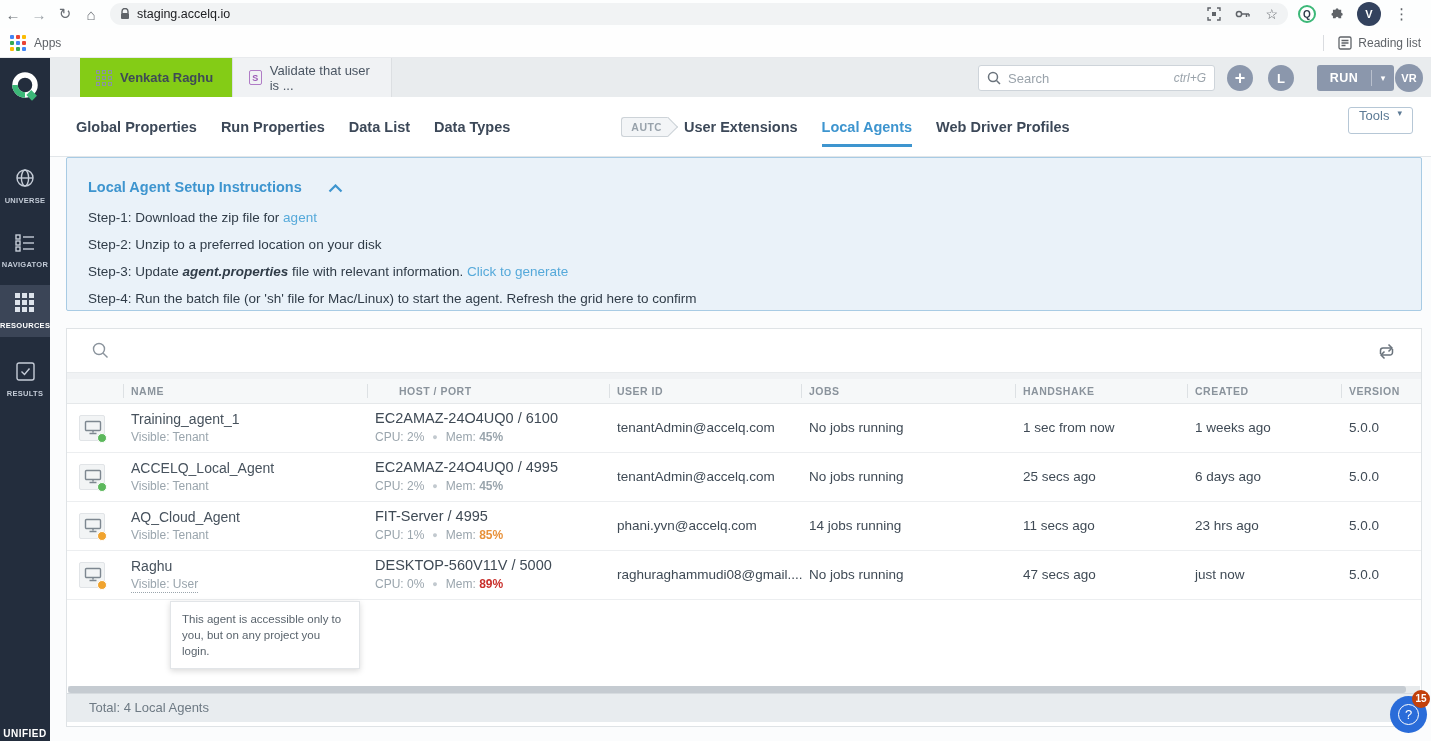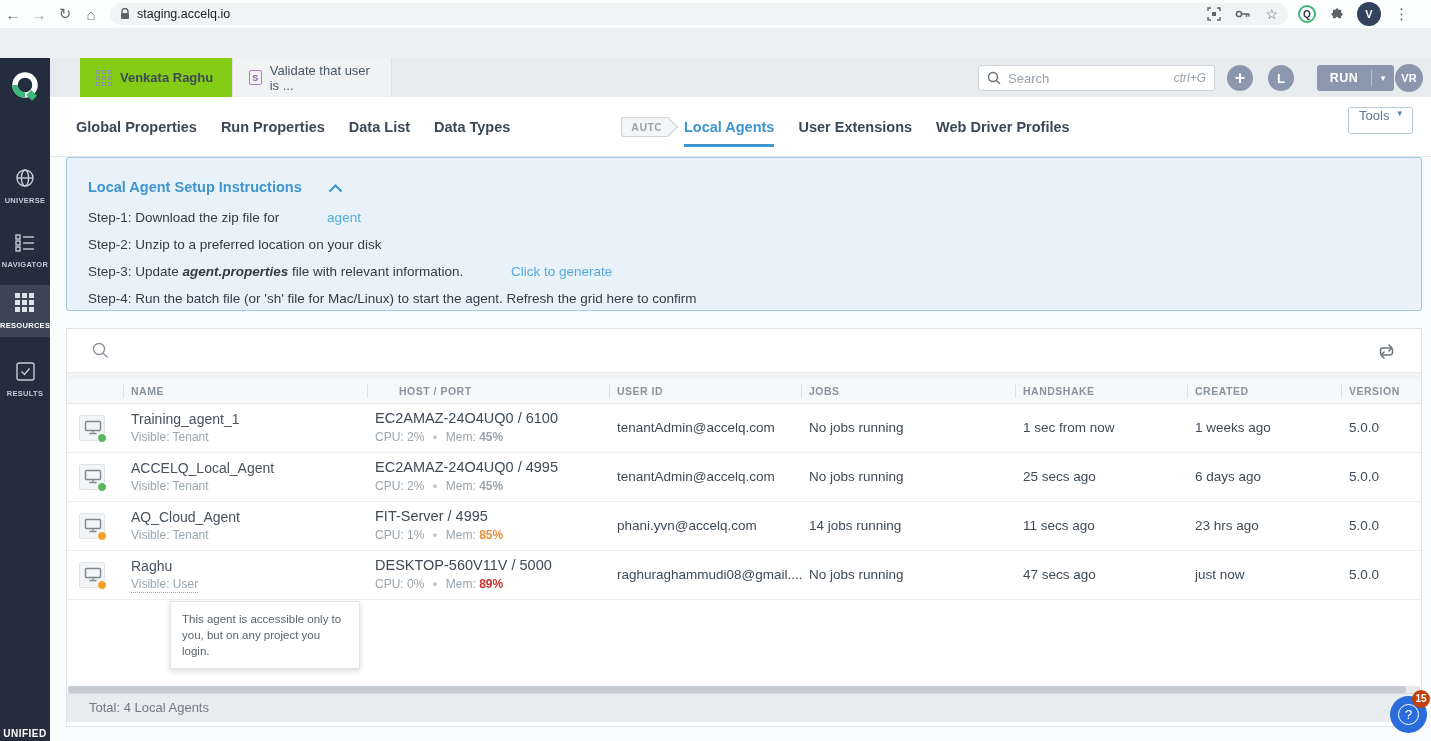--- a/index.html
+++ b/index.html
@@ -63,21 +63,21 @@
   .auto-badge::after { content:""; position:absolute; right:-7px; top:2.4px; width:13.4px; height:13.4px; background:#f3f5f7; border-top:1px solid #cdd3d8; border-right:1px solid #cdd3d8; transform:rotate(45deg); }
   .tools-btn { position:absolute; right:18px; top:10px; height:27px; padding:0 10px; border:1px solid #b6c7d6; border-radius:3px; background:#fff; color:#5c7a95; font-size:13px; display:flex; align-items:flex-start; gap:8px; cursor:pointer; }
   .tools-btn .caret { font-size:9px; }
 
   
   .instructions { position:absolute; left:16px; top:99px; width:1356px; height:154px; background:#eaf2f9; border:1px solid #a8cbe4; border-radius:2px; padding:20px 0 0 21px; }
   .ins-title { font-size:14.5px; font-weight:bold; color:#3e95cf; display:inline-block; }
   .ins-chevron { display:inline-block; margin-left:22px; vertical-align:-1px; cursor:pointer; }
   .ins-step { font-size:13.5px; color:#303c48; margin-top:11px; line-height:16px; }
   .ins-step:first-of-type { margin-top:13px; }
-  .ins-link { color:#55a9da; cursor:pointer;margin-left:44px; }
+  .ins-link { color:#55a9da; cursor:pointer; }
   .ins-em { font-weight:bold; font-style:italic; }
 
   
   .gridpanel { position:absolute; left:16px; top:270px; width:1356px; height:399px; background:#fff; border:1px solid #dfe3e6; }
   .g-search { position:relative; height:44px; border-bottom:1px solid #e8ebed; }
   .g-search .mag { position:absolute; left:25px; top:13px; }
   .g-search .refresh { position:absolute; right:25px; top:14px; cursor:pointer; }
   .g-spacer { height:6px; background:#f0f2f4; }
   .g-header { position:relative; height:25px; background:#f6f8f9; border-bottom:1px solid #e5e8ea; }
   .g-header .h { position:absolute; top:6px; font-size:10.5px; font-weight:bold; color:#8a939c; letter-spacing:.5px; }
@@ -147,20 +147,44 @@
       <span style="display:flex;">
         <svg width="15" height="15" viewBox="0 0 16 16" fill="#5f6368">
             <path d="M6 1 a1.6 1.6 0 0 1 3.2 0 H12 v3 a1.6 1.6 0 0 1 0 3.2 V10 h-2.8 a1.6 1.6 0 0 0 -3.2 0 H3.2 V7.2 a1.6 1.6 0 0 1 0 -3.2 V1 Z" transform="translate(1,2)"></path>
           </svg>
       </span>
       <span class="b-avatar">V</span>
       <span class="dots">⋮</span>
     </div>
   </div>
 
+  <div class="bookmarks">
+    <span class="apps-grid">
+      <i style="background:#4285F4"></i>
+        <i style="background:#EA4335"></i>
+        <i style="background:#FBBC05"></i>
+      <i style="background:#34A853"></i>
+        <i style="background:#4285F4"></i>
+        <i style="background:#EA4335"></i>
+      <i style="background:#FBBC05"></i>
+        <i style="background:#34A853"></i>
+        <i style="background:#4285F4"></i>
+    </span>
+    <span class="bm-label">Apps</span>
+    <span class="bm-right">
+      <span class="bm-sep"></span>
+      <span class="rl-ic">
+        <svg width="14" height="14" viewBox="0 0 14 14" fill="none" stroke="#5f6368" stroke-width="1.3">
+            <rect x="1" y="1" width="12" height="12" rx="1.5"></rect>
+            <path d="M3.5 4.5 h7 M3.5 7 h7 M3.5 9.5 h4"></path>
+          </svg>
+      </span>
+      <span class="bm-label" style="margin-left:0;">Reading list</span>
+    </span>
+  </div>
 
   <div class="sidebar">
     <div class="logo">
       <svg width="32" height="34" viewBox="0 0 32 34">
         <circle cx="16" cy="15" r="10" fill="none" stroke="#ffffff" stroke-width="5.5"></circle>
         <path d="M6 15 a10 10 0 0 0 10 10" fill="none" stroke="#3cb878" stroke-width="5.5"></path>
         <rect x="19" y="22" width="8" height="7" fill="#3cb878" transform="rotate(45 23 25)"></rect>
       </svg>
     </div>
     <div class="sb-item" style="top:102px;">
@@ -244,22 +268,22 @@
       </div>
       <span class="vr-avatar" style="background-color: rgb(139, 151, 172);">VR</span>
     </div>
 
     <div class="navrow">
       <span class="nav-item">Global Properties</span>
       <span class="nav-item">Run Properties</span>
       <span class="nav-item">Data List</span>
       <span class="nav-item">Data Types</span>
       <span class="auto-badge">AUTO</span>
+      <span class="nav-item">User Extensions</span>
       <span class="nav-item active">Local Agents</span>
-      <span class="nav-item">User Extensions</span>
       <span class="nav-item">Web Driver Profiles</span>
       <span class="tools-btn">
         <span>Tools</span>
         <span class="caret">▾</span>
       </span>
     </div>
 
     <div class="instructions">
       <span class="ins-title">Local Agent Setup Instructions</span>
       <span class="ins-chevron">

